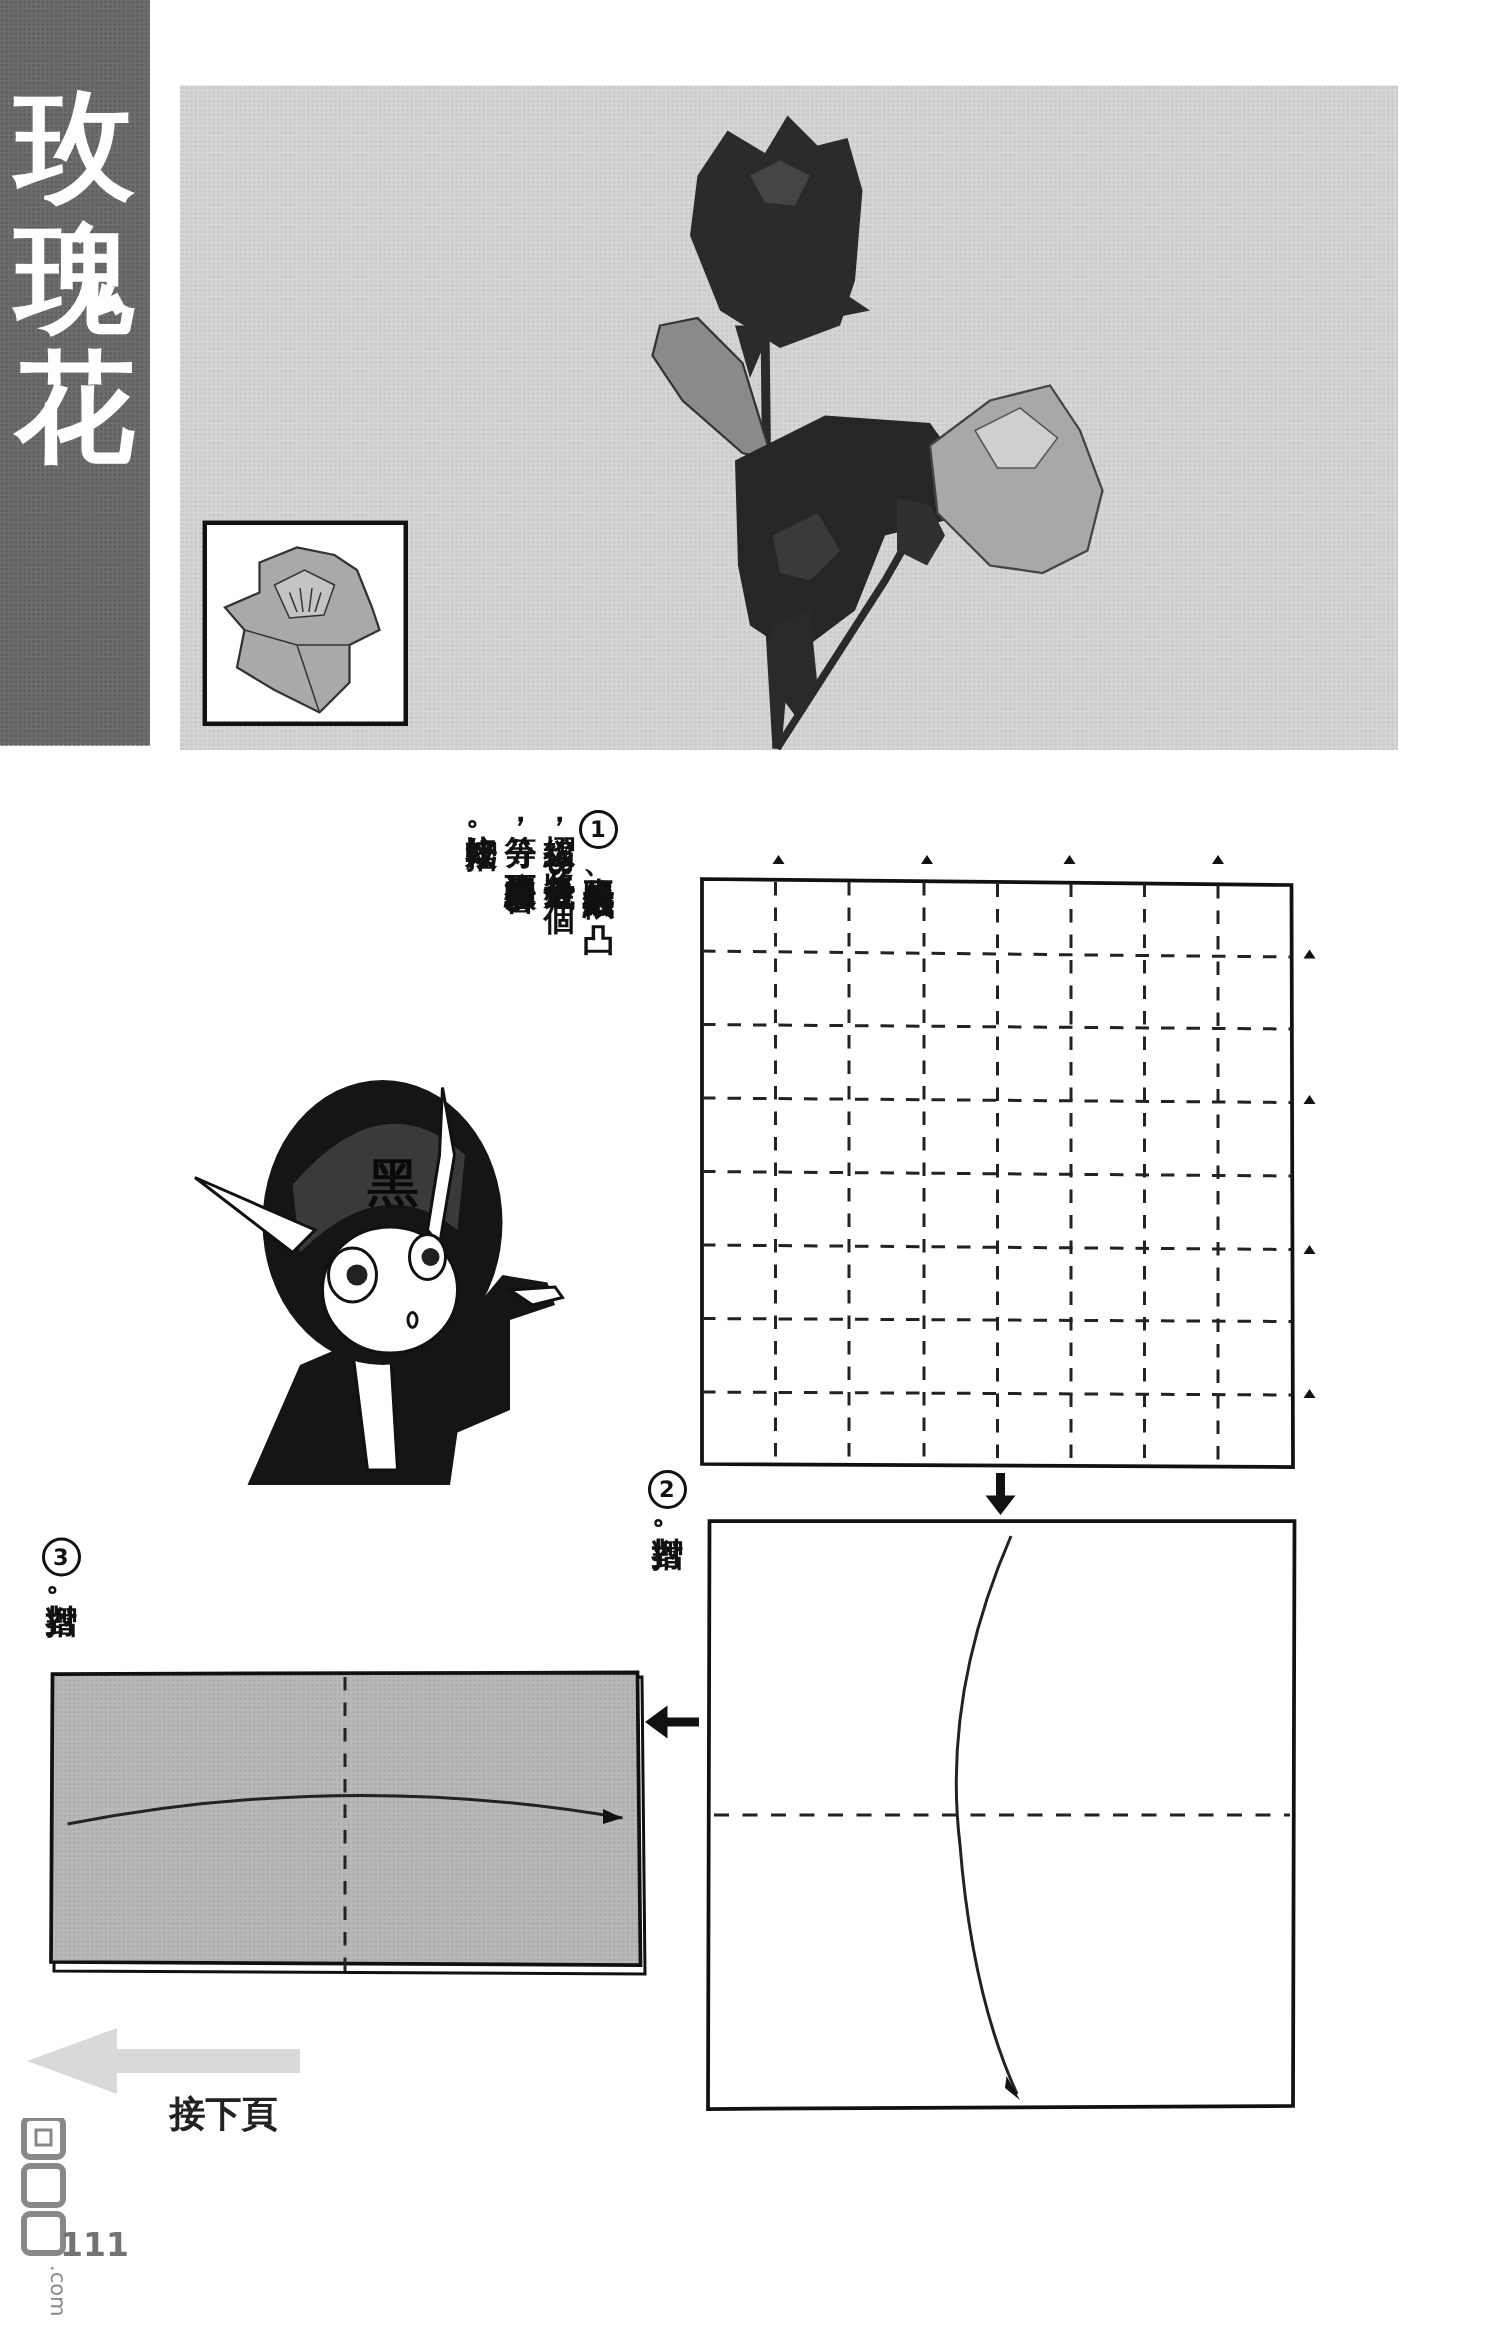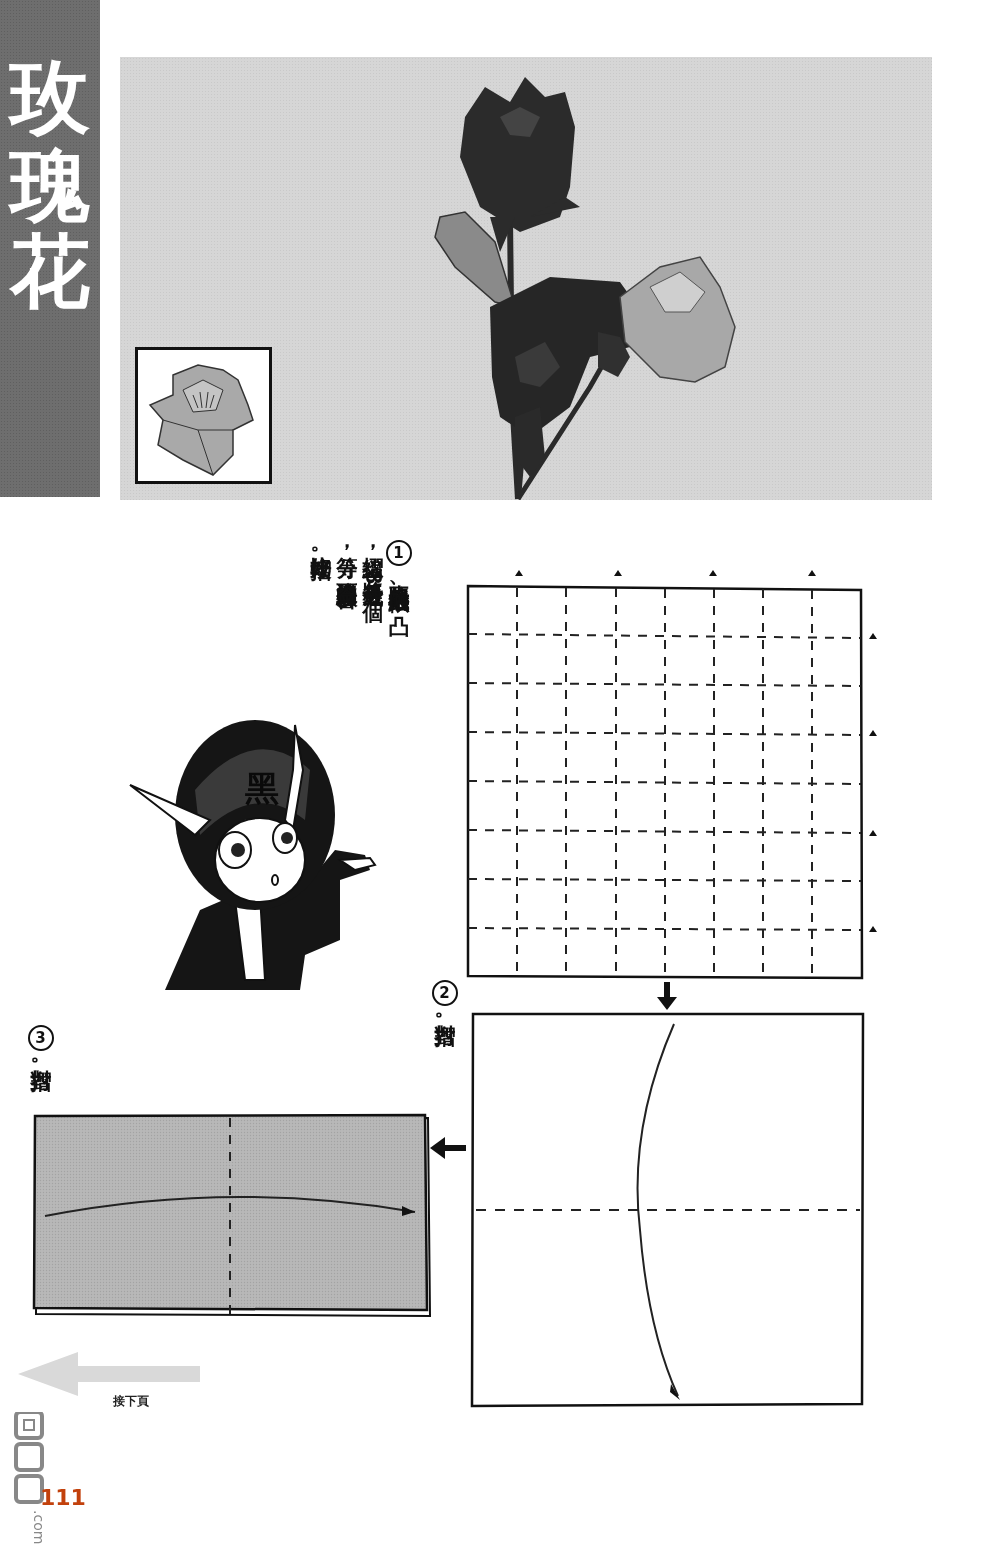--- a/index.html
+++ b/index.html
@@ -45,25 +45,25 @@
   }
   .step-num {
     display: inline-block; width: 22px; height: 22px; border: 2px solid #111;
     border-radius: 50%; font-size: 15px; line-height: 22px; text-align: center;
     writing-mode: horizontal-tb; font-weight: bold; margin-bottom: 2px;
   }
 
   
   .next-arrow { left: 18px; top: 1352px; width: 182px; height: 44px; }
   .next-label {
-    left: 113px; top: 1393px; font-size: 12px; font-weight: bold; color: #222;
+    left: 113px; top: 1393px; font-size: 24px; font-weight: bold; color: #222;
     font-family: "DejaVu Sans", sans-serif;
   }
   .page-num {
-    left: 40px; top: 1485px; font-size: 22px; font-weight: bold; color: #c2410c;
+    left: 40px; top: 1485px; font-size: 22px; font-weight: bold; color: #737373;
     font-family: "DejaVu Sans", sans-serif;
     text-align: right;
   }
   .watermark {
     left: 12px; top: 1412px; width: 40px; height: 145px;
   }
 </style>
 </head>
 <body>
 

